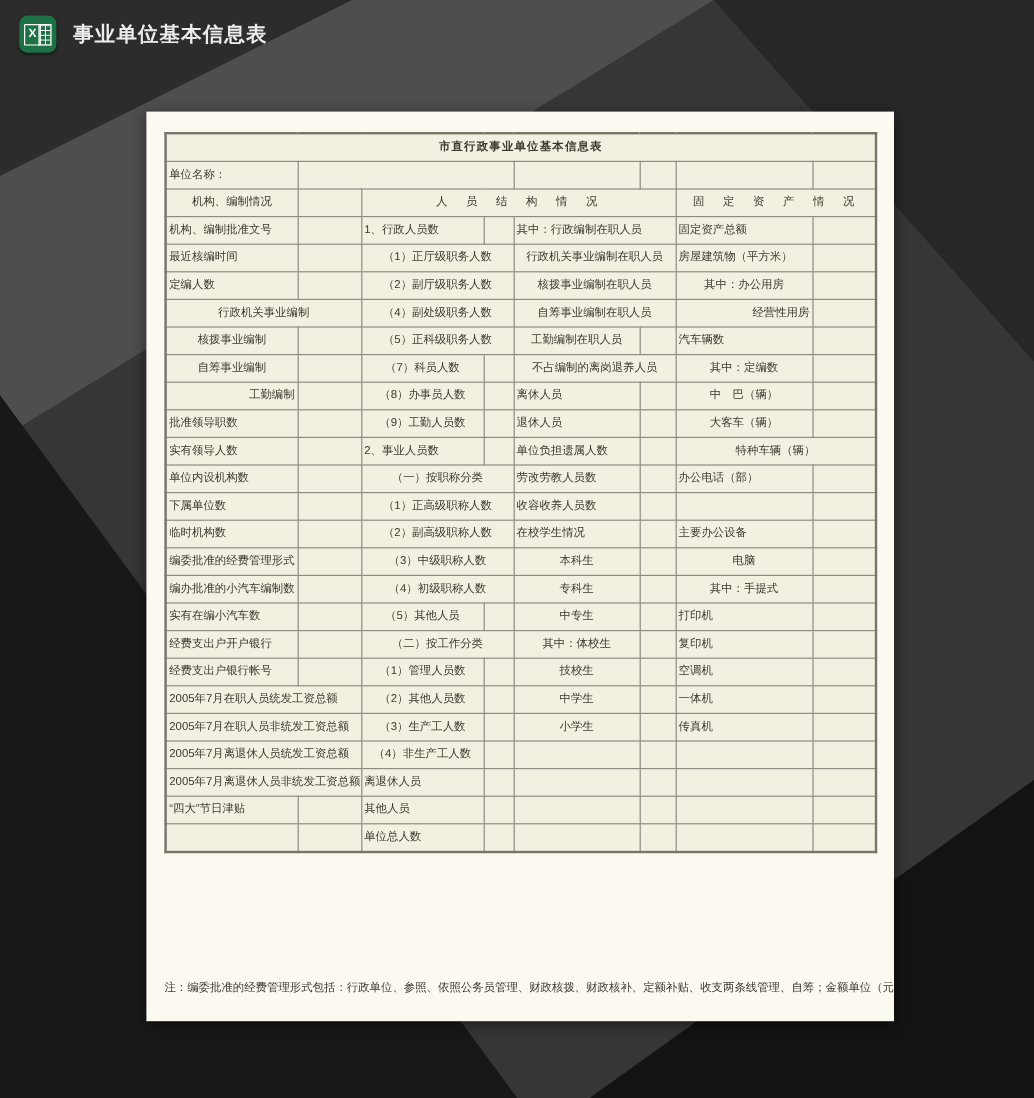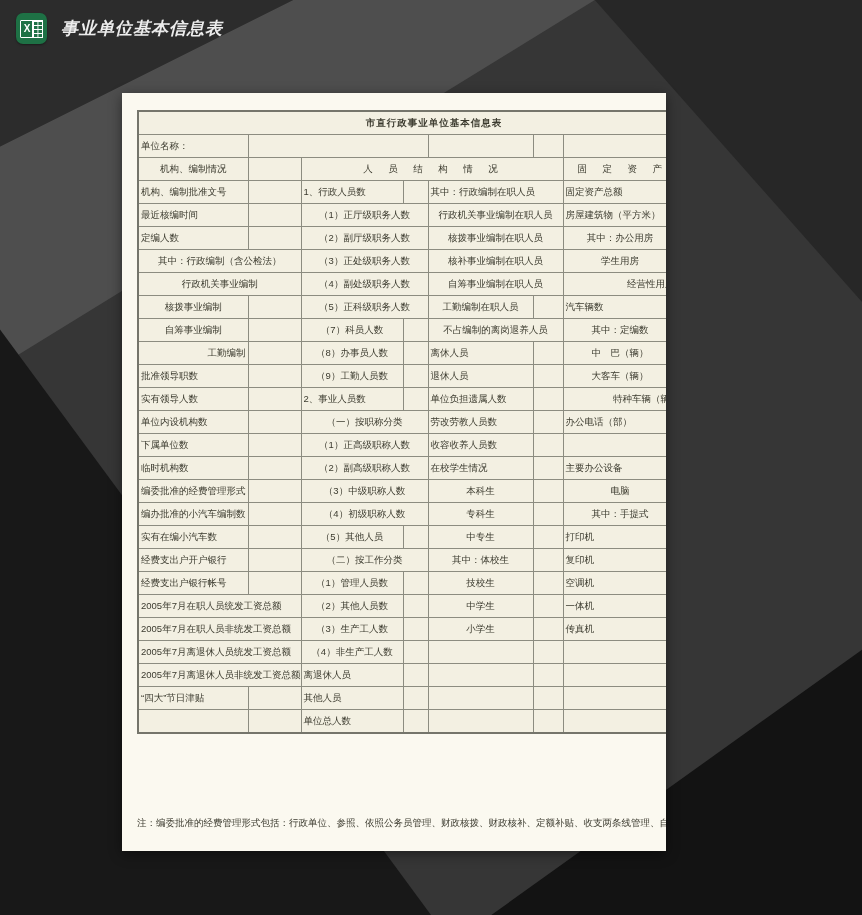--- a/index.html
+++ b/index.html
@@ -31,25 +31,25 @@
     display:flex; align-items:center; justify-content:center;
     color:#fff; font-size:10px; font-weight:bold; line-height:1;
   }
   .xlicon .grid {
     position:absolute; right:4px; top:7px; width:9px; height:16px;
     border:1px solid #fff;
     background-image:linear-gradient(#fff 1px, transparent 1px),
                      linear-gradient(90deg,#fff 1px, transparent 1px);
     background-size:100% 4px, 4.5px 100%;
   }
-  .app-title { color:#ececec; font-size:17px; font-weight:bold; letter-spacing:1px;font-style:italic; }
+  .app-title { color:#ececec; font-size:17px; font-weight:bold; letter-spacing:1px; }
 
   
   .paper {
-    position:absolute; left:122px; top:93px; width:544px; height:758px;
+    position:absolute; left:122px; top:93px; width:623px; height:758px;
     background:#fbf9f0; overflow:hidden; z-index:4;
     box-shadow:0 3px 12px rgba(0,0,0,.45);
   }
   table.form {
     position:absolute; left:15px; top:17px; width:592px;
     border-collapse:collapse; table-layout:fixed;
     border:2px solid #75756b;
   }
   table.form td {
     border:1px solid #8c8c80; background:#f3f0e2;
@@ -138,27 +138,20 @@
           </tr>
           <tr>
             <td class="a-l">定编人数</td>
             <td class="a-c"></td>
             <td colspan="2" class="a-c">（2）副厅级职务人数</td>
             <td colspan="2" class="a-c">核拨事业编制在职人员</td>
             <td class="a-c">其中：办公用房</td>
             <td class="a-c"></td>
           </tr>
           <tr>
-            <td colspan="2" class="a-c">其中：行政编制（含公检法）</td>
-            <td colspan="2" class="a-c">（3）正处级职务人数</td>
-            <td colspan="2" class="a-c">核补事业编制在职人员</td>
-            <td class="a-c">学生用房</td>
-            <td class="a-c"></td>
-          </tr>
-          <tr>
             <td colspan="2" class="a-c">行政机关事业编制</td>
             <td colspan="2" class="a-c">（4）副处级职务人数</td>
             <td colspan="2" class="a-c">自筹事业编制在职人员</td>
             <td class="a-r">经营性用房</td>
             <td class="a-c"></td>
           </tr>
           <tr>
             <td class="a-c">核拨事业编制</td>
             <td class="a-c"></td>
             <td colspan="2" class="a-c">（5）正科级职务人数</td>

